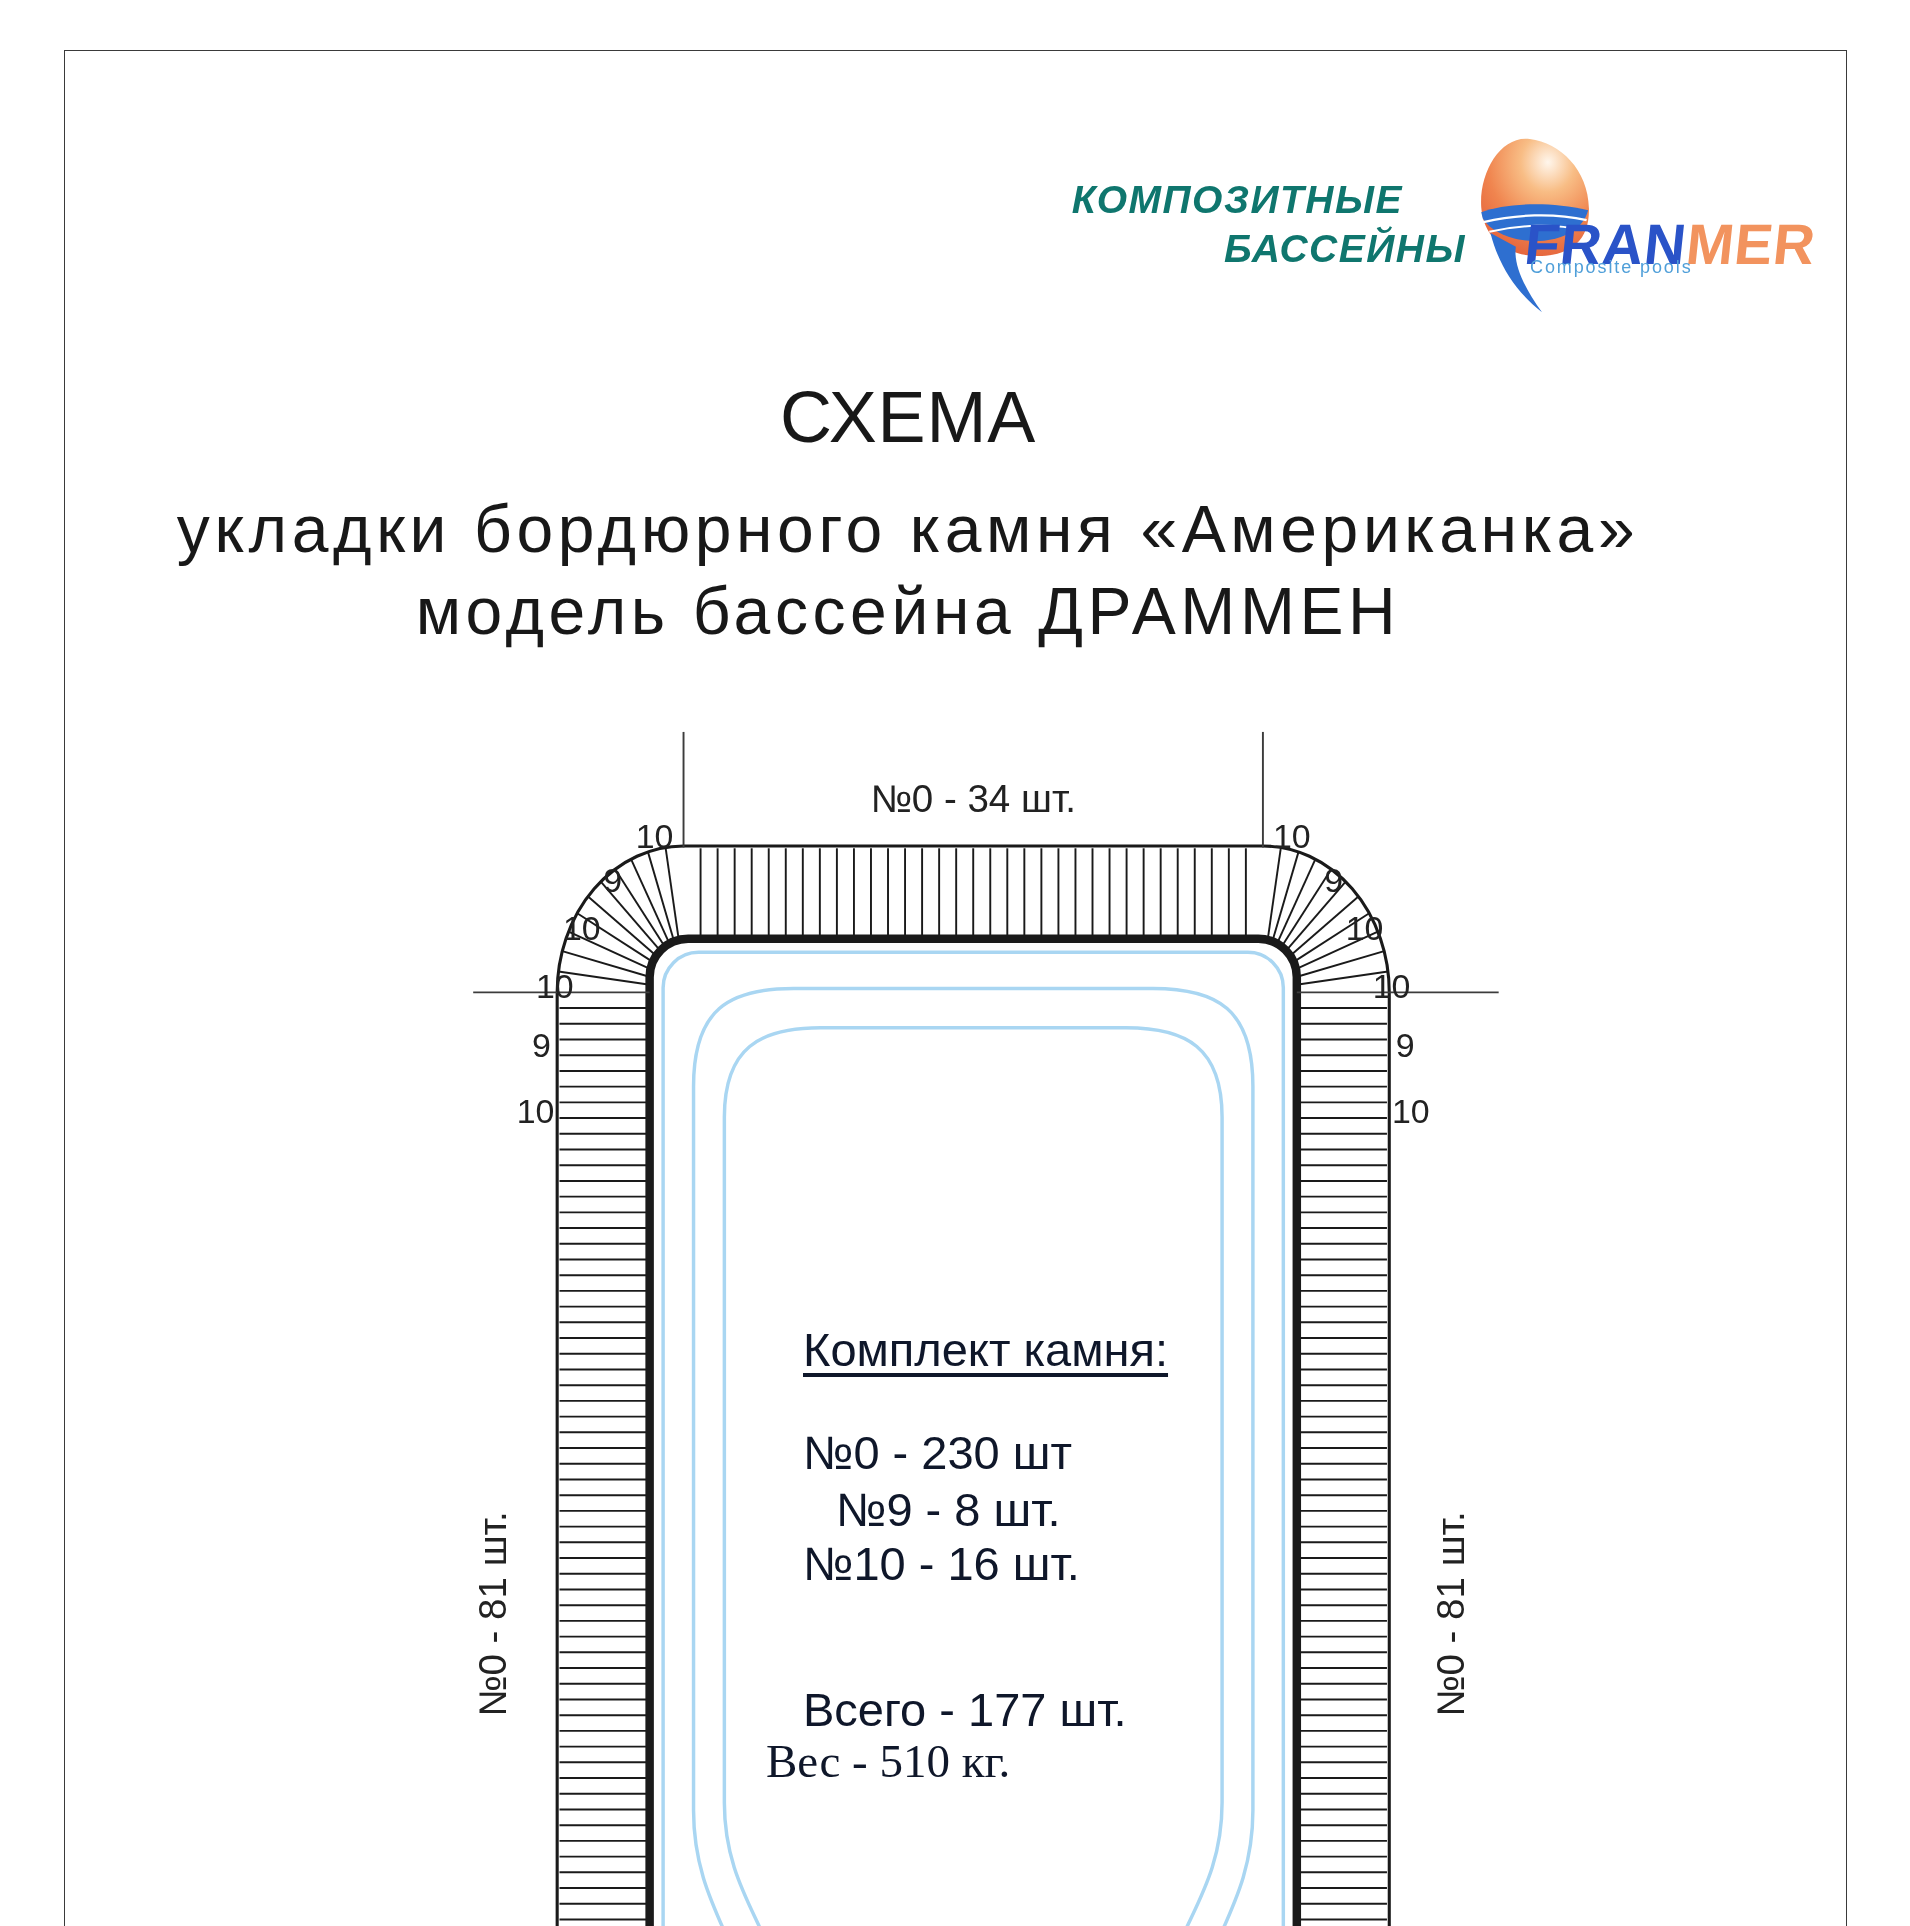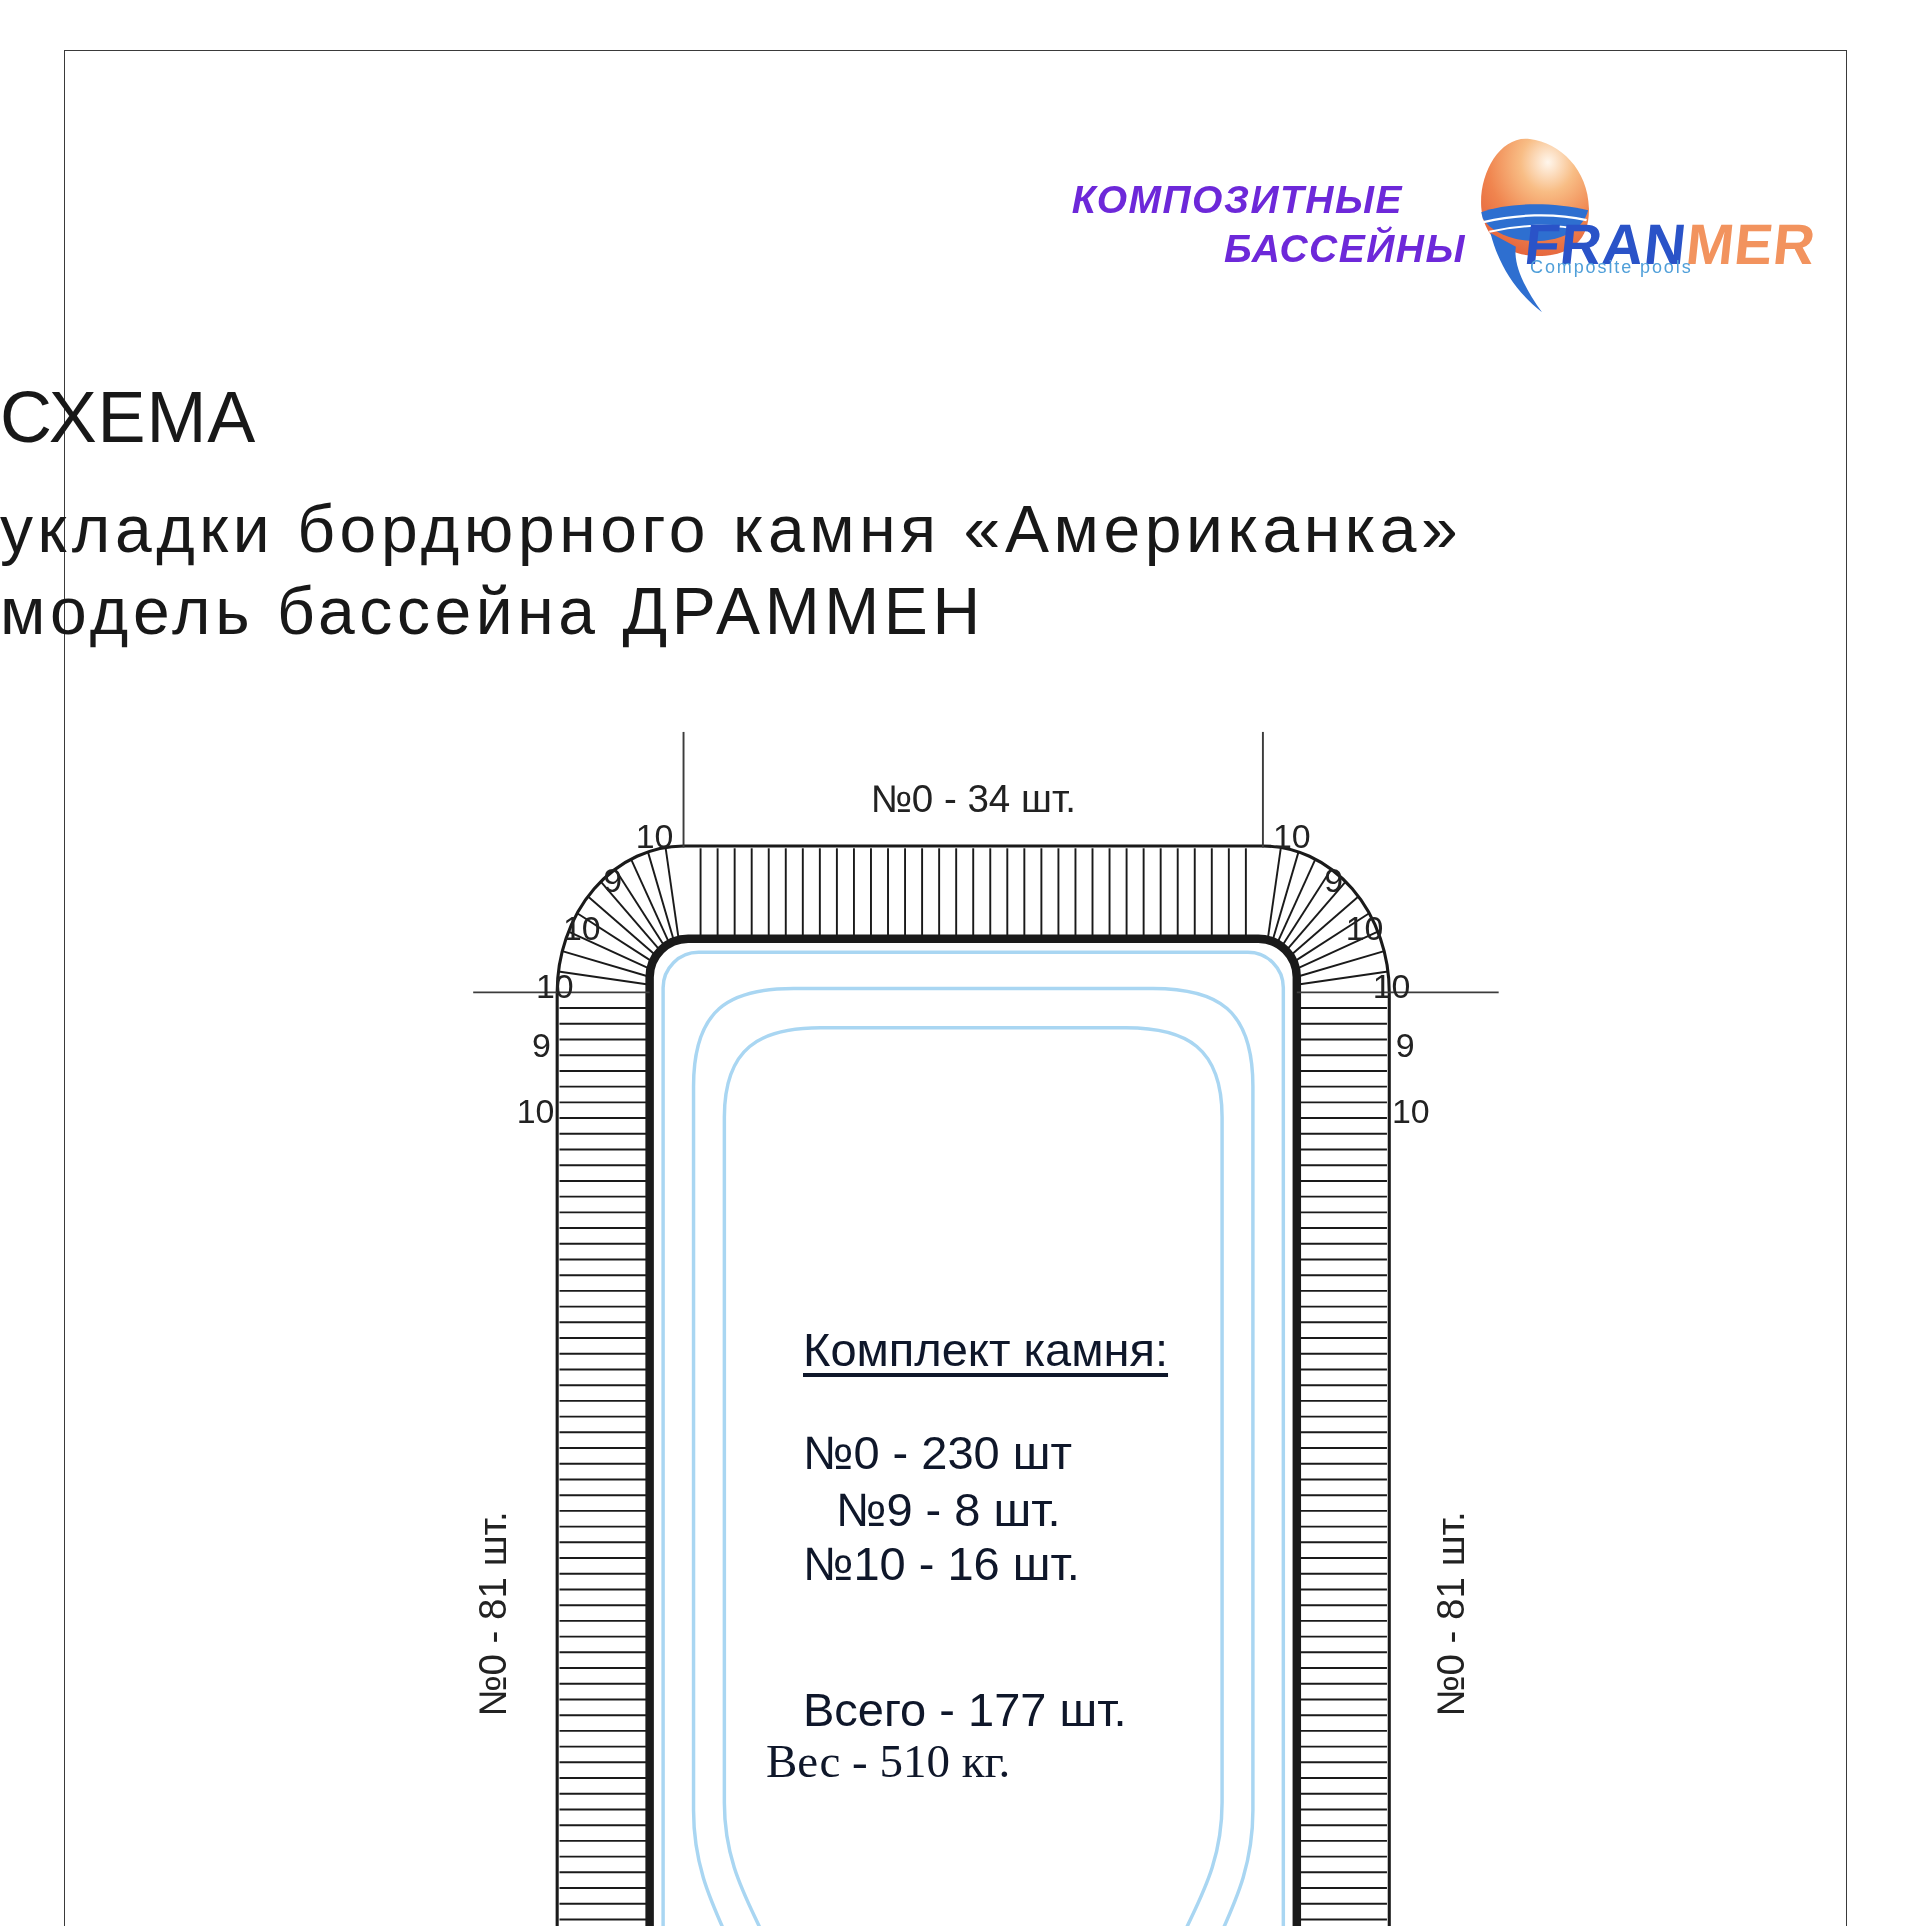--- a/index.html
+++ b/index.html
@@ -1,29 +1,29 @@
 <!DOCTYPE html>
 <html style="font-size:6.2px"><head>
 <meta charset="utf-8">
 <style>
   html,body{margin:0;padding:0;background:#ffffff;}
   #page{position:relative;width:1911px;height:2702px;background:#ffffff;overflow:hidden;
         font-family:"Liberation Sans", sans-serif;color:#1a1a1a;}
   .abs{position:absolute;}
   #frame{left:64px;top:50px;width:1781px;height:2589px;border:1.5px solid #3a3a3a;}
   
-  .tagline{font-style:italic;font-weight:bold;color:#6d28d9;font-size:39px;letter-spacing:1.5px;text-align:right;white-space:nowrap;}
+  .tagline{font-style:italic;font-weight:bold;color:#0f766e;font-size:39px;letter-spacing:1.5px;text-align:right;white-space:nowrap;}
   #tag1{left:925px;top:178px;width:478px;}
   #tag2{left:925px;top:227px;width:541px;}
   #brand{left:1525px;top:211px;font-size:57px;font-weight:bold;letter-spacing:0.8px;transform:skewX(-6deg);white-space:nowrap;}
   #brand .b1{color:#2a53c8;}
   #brand .b2{color:#f2935e;}
   #brandsub{left:1530px;top:257px;font-size:18px;color:#4f9fd9;letter-spacing:1.9px;white-space:nowrap;}
   
-  #title{left:0;top:374px;width:1816px;text-align:left;color:#181818;}
+  #title{left:0;top:374px;width:1816px;text-align:center;color:#181818;}
   #title .t1{font-size:72px;line-height:86px;letter-spacing:0.8px;}
   #title .t2{font-size:66px;line-height:82px;letter-spacing:4.6px;margin-top:28px;}
   #title .t3{font-size:66px;line-height:82px;letter-spacing:4.6px;}
   
   .kit{font-size:47px;color:#0f172a;white-space:nowrap;}
   #kit-head{left:803px;top:1322px;text-decoration:underline;text-underline-offset:7px;}
   #kit-i0{left:803px;top:1425px;}
   #kit-i1{left:803px;top:1482px;margin-left:33px;}
   #kit-i2{left:803px;top:1536px;}
   #kit-total{left:803px;top:1682px;}

